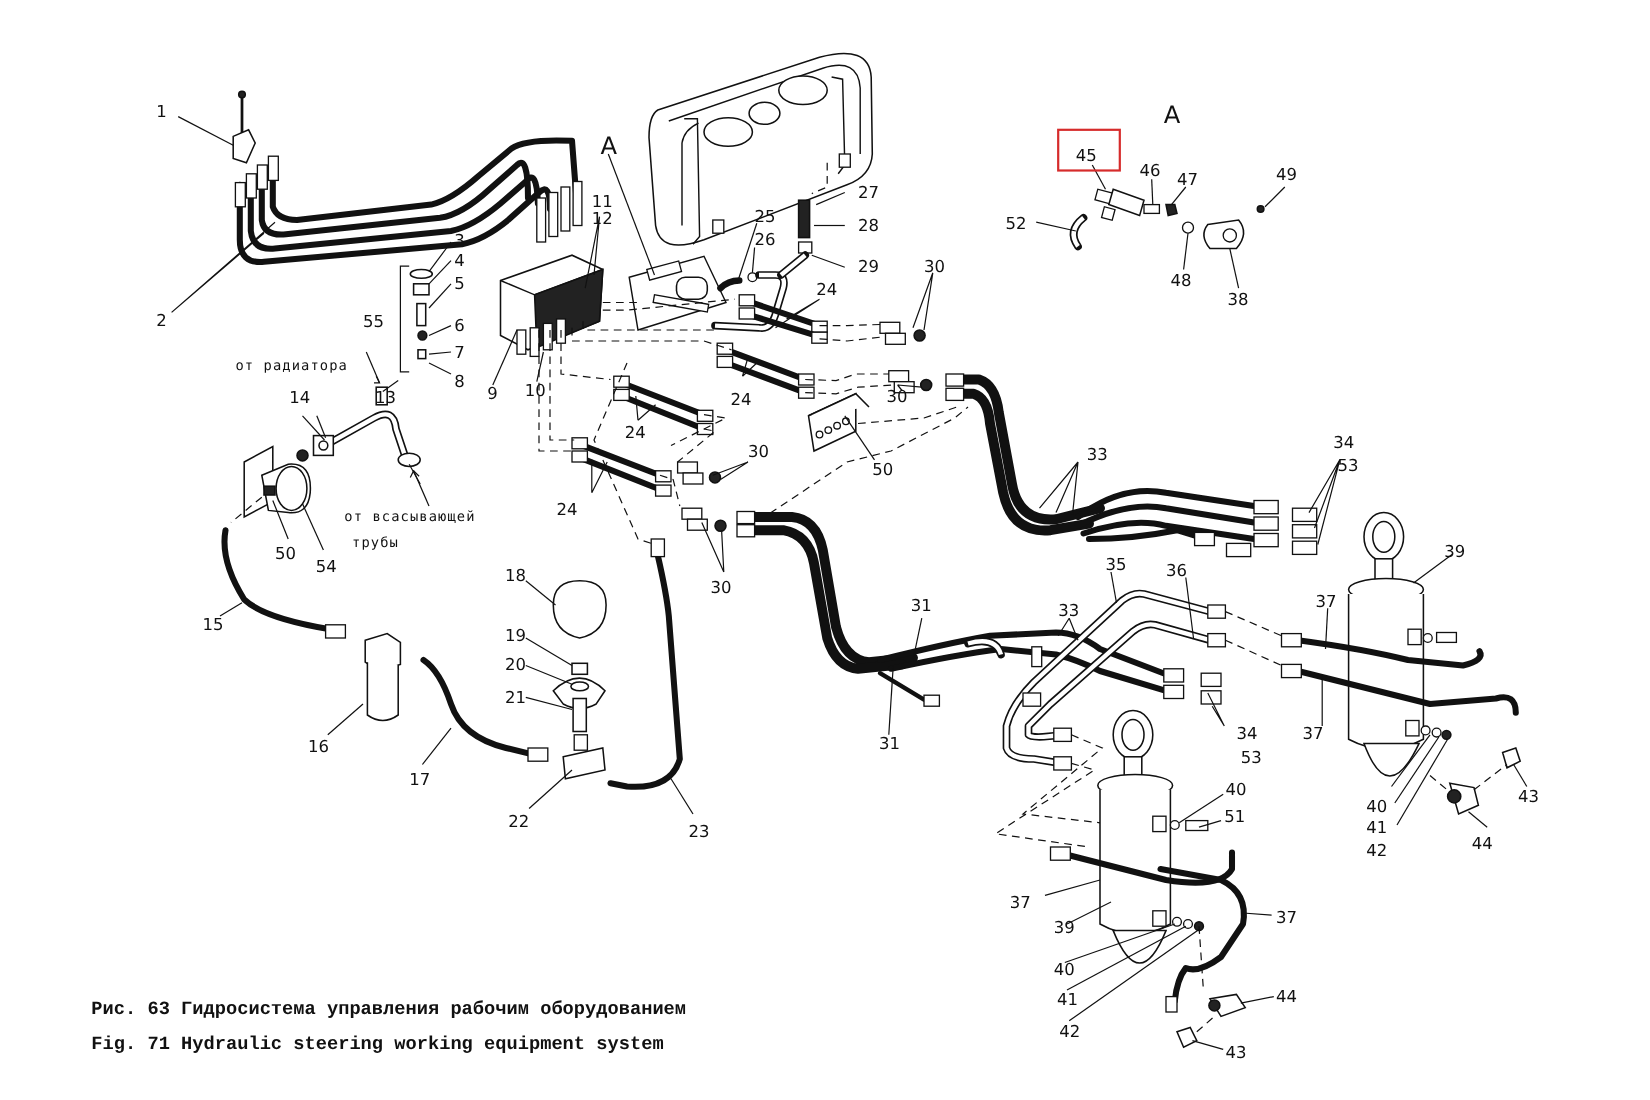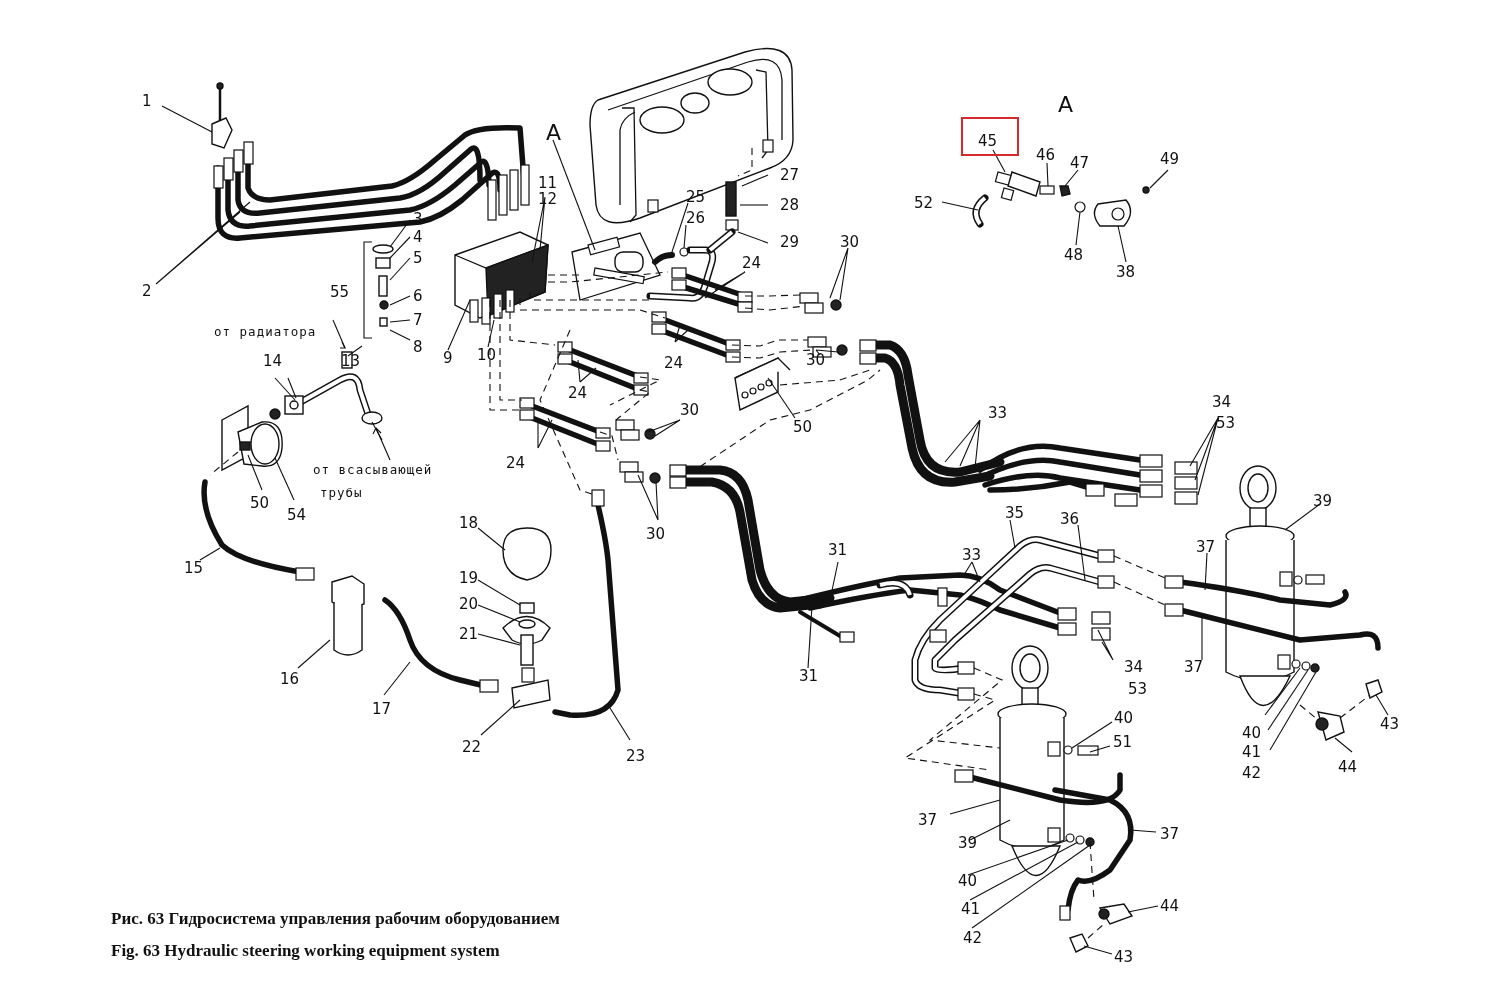--- a/index.html
+++ b/index.html
@@ -11,21 +11,21 @@
   .lead { stroke: #111; stroke-width: 1.1; fill: none; }
   .hose { stroke: #111; stroke-width: 5.5; fill: none; stroke-linecap: round; stroke-linejoin: round; }
   .hose-thick { stroke: #111; stroke-width: 9; fill: none; stroke-linecap: round; stroke-linejoin: round; }
   .pipe { stroke: #111; stroke-width: 1.3; fill: none; }
   .pipe-in { stroke: #fff; stroke-width: 4; fill: none; }
   .pipe-out { stroke: #111; stroke-width: 7; fill: none; stroke-linecap: round; stroke-linejoin: round; }
   .dash { stroke: #111; stroke-width: 1.1; fill: none; stroke-dasharray: 7 5; }
   .part { stroke: #111; stroke-width: 1.4; fill: #fff; }
   .part-d { stroke: #111; stroke-width: 1.4; fill: #222; }
   .fit { stroke: #111; stroke-width: 1.2; fill: #fff; }
-  .caption { position: absolute; left: 83px; font-family: Liberation Serif, serif; font-weight: bold; font-size: 17px; color: #111; white-space: nowrap; margin-left: 28px; }
+  .caption { position: absolute; left: 83px; font-family: Liberation Mono, monospace; font-weight: bold; font-size: 17px; color: #111; white-space: nowrap; }
   #cap-ru { top: 909px; }
   #cap-en { top: 941px; }
 </style>
 </head>
 <body>
 
 <svg id="diagram" viewBox="0 0 1500 1000" xmlns="http://www.w3.org/2000/svg">
 
   <g>
     <path class="part" d="M598,100 L745,52 Q790,40 792,70 L793,140 Q792,160 770,168 L640,218 Q600,232 596,205 L590,125 Q590,105 598,100 Z"></path>
@@ -487,13 +487,13 @@
     <path class="lead" d="M333,320 L345,348"></path>
     <path class="lead" d="M340,348 L345,348 L342,342"></path>
     <text class="note" x="313" y="474">от всасывающей</text>
     <text class="note" x="320" y="497">трубы</text>
     <path class="lead" d="M390,460 L376,428"></path>
     <path class="lead" d="M373,434 L376,428 L381,433"></path>
   </g>
 </svg>
 
 <div class="caption" id="cap-ru">Рис. 63 Гидросистема управления рабочим оборудованием</div>
-<div class="caption" id="cap-en">Fig. 63  Hydraulic steering working equipment system</div>
+<div class="caption" id="cap-en">Fig. 71  Hydraulic steering working equipment system</div>
 
 </body></html>

